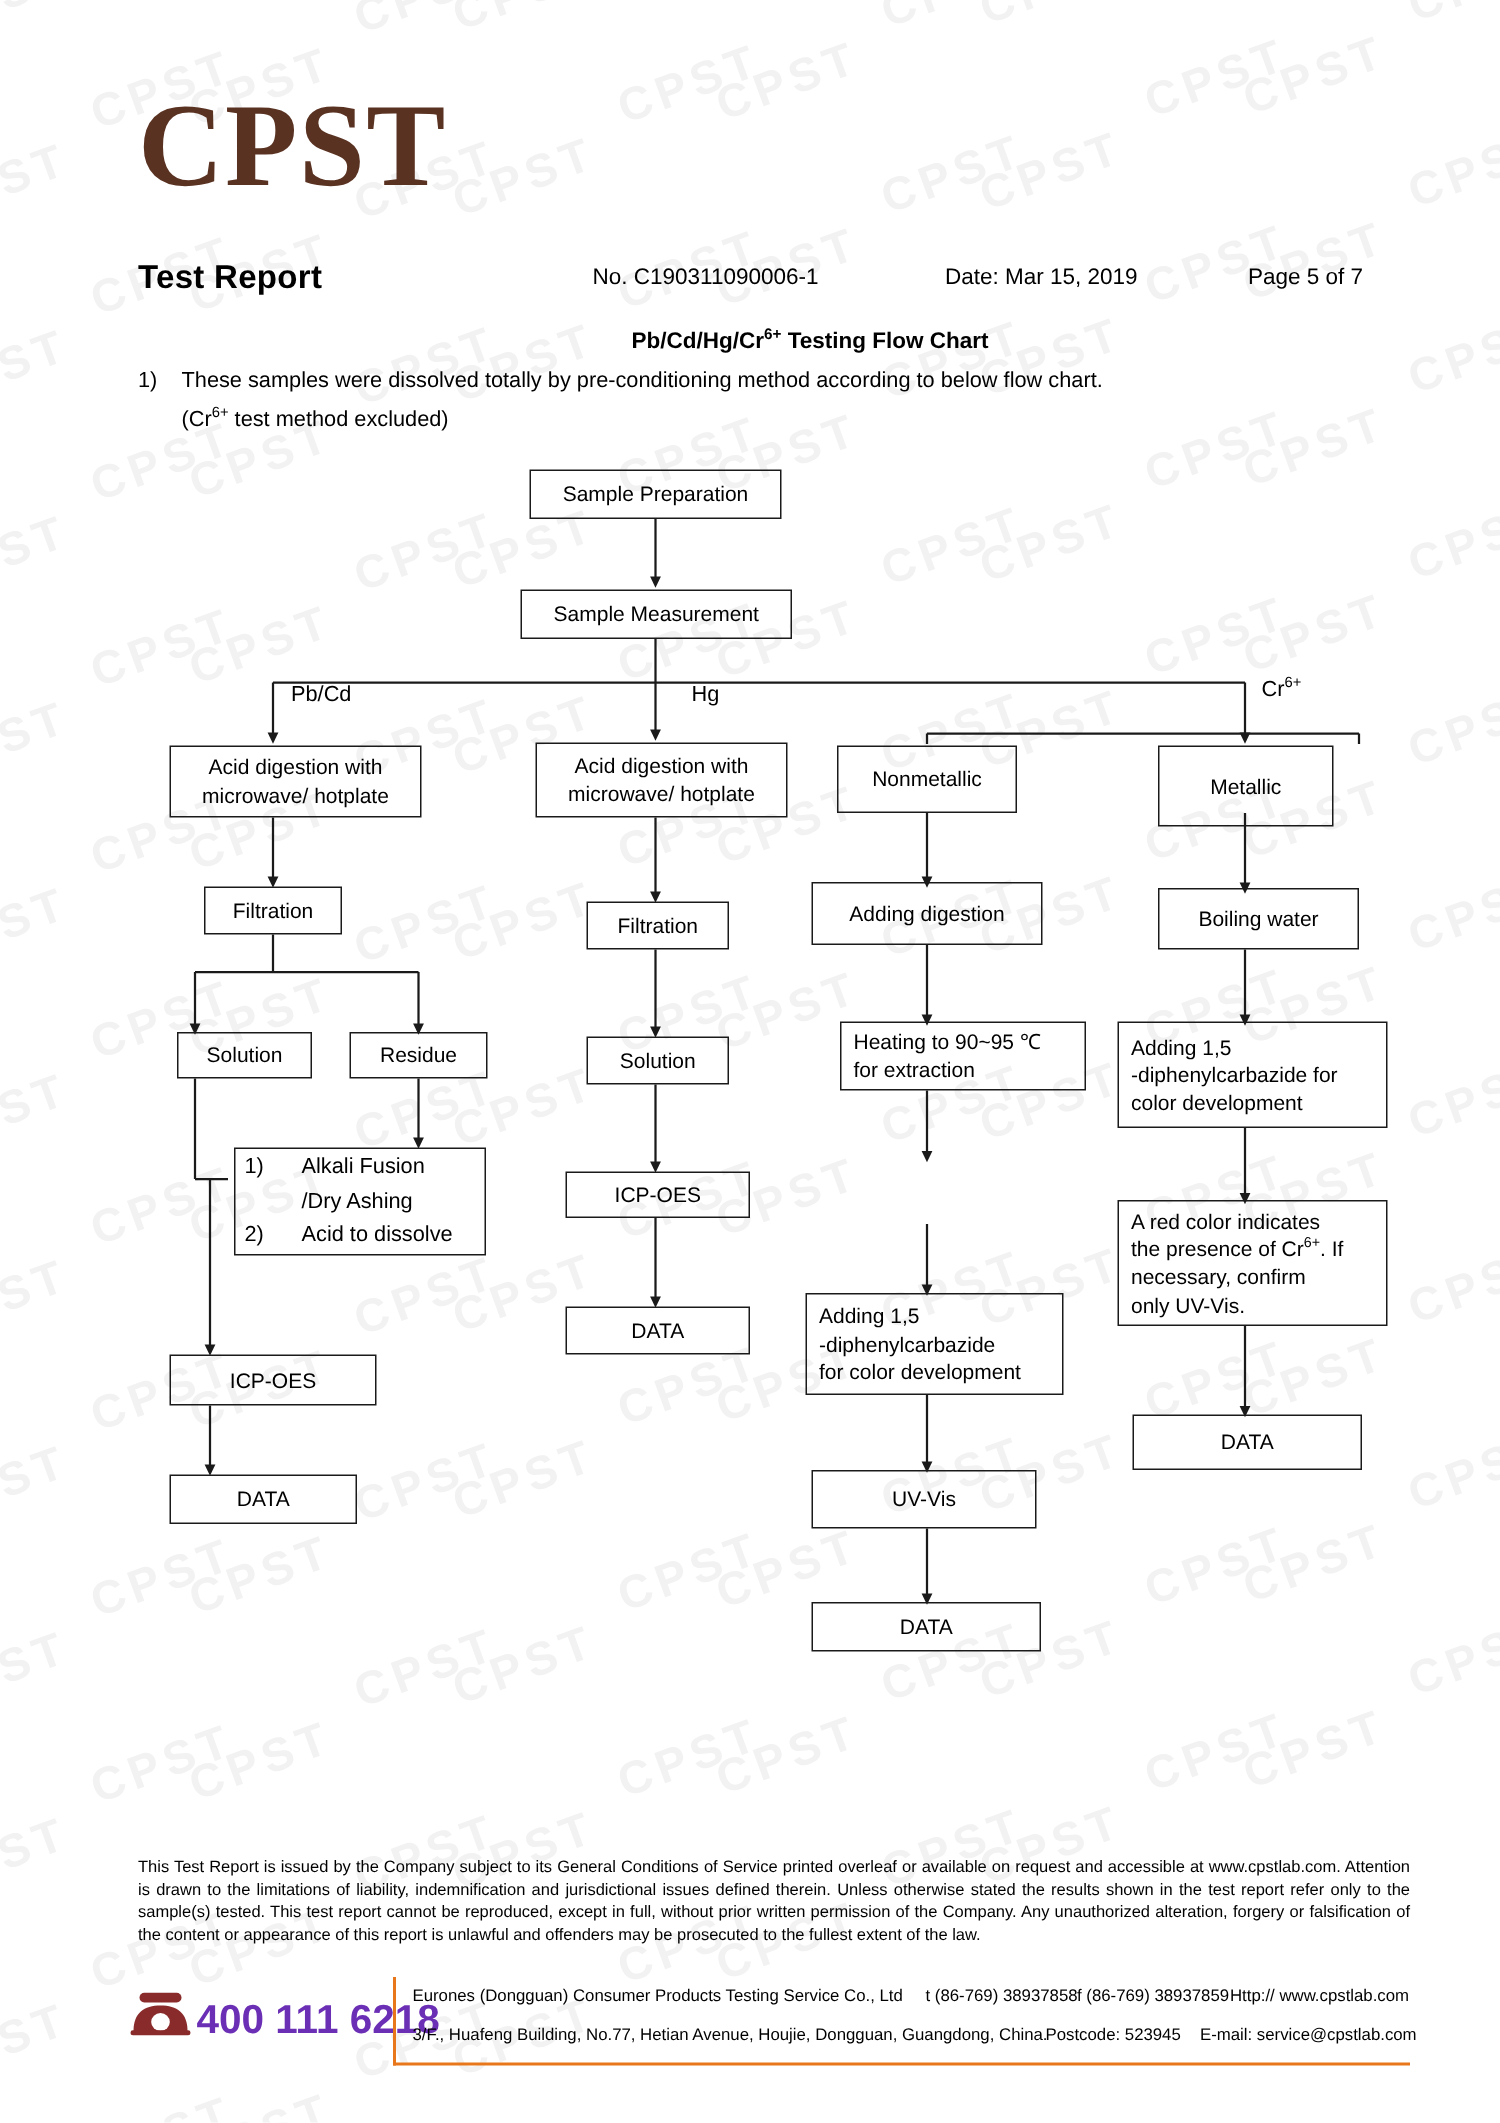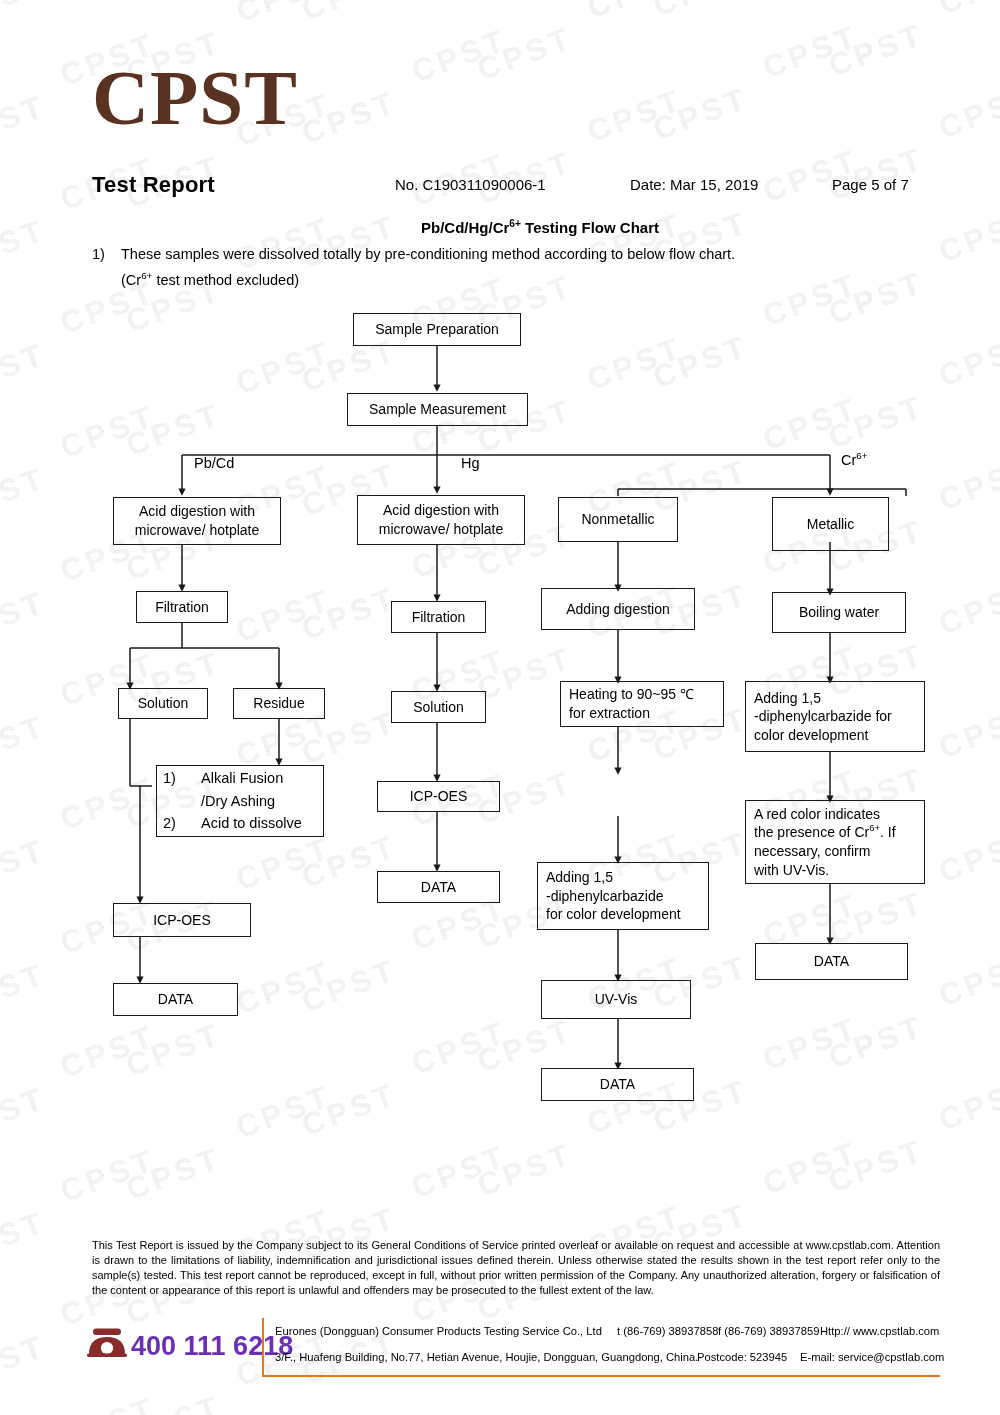--- a/index.html
+++ b/index.html
@@ -305,21 +305,21 @@
         <div>color development</div>
       </div>
     </div>
     <div class="box left" style="left:745px;top:800px;width:180px;height:84px;">
       <div class="inner">
         <div>A   red   color   indicates</div>
         <div>
           <span>the presence of Cr</span><sup>6+</sup><span>. If</span>
         </div>
         <div>necessary, confirm</div>
-        <div>with UV-Vis.</div>
+        <div>only UV-Vis.</div>
       </div>
     </div>
     <div class="box center" style="left:755px;top:943px;width:153px;height:37px;">
       <div class="inner">DATA</div>
     </div>
   </div>
 
   <div class="disclaimer">This Test Report is issued by the Company subject to its General Conditions of Service printed overleaf or available on request and accessible at www.cpstlab.com. Attention is drawn to the limitations of liability, indemnification and jurisdictional issues defined therein. Unless otherwise stated the results shown in the test report refer only to the sample(s) tested. This test report cannot be reproduced, except in full, without prior written permission of the Company. Any unauthorized alteration, forgery or falsification of the content or appearance of this report is unlawful and offenders may be prosecuted to the fullest extent of the law.</div>
 
   <svg class="phone-icon" viewBox="0 0 42 32" xmlns="http://www.w3.org/2000/svg">

